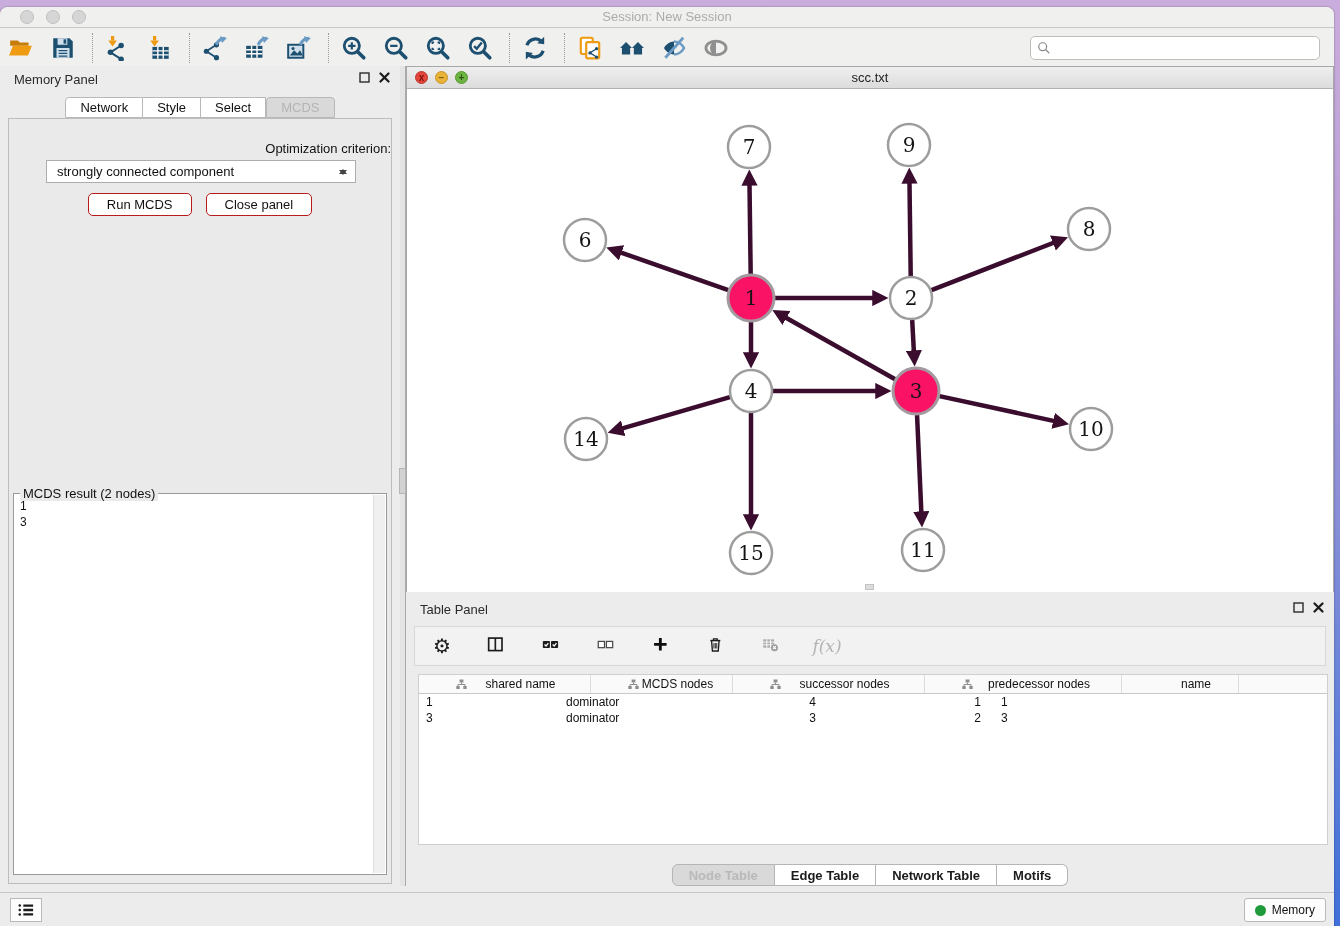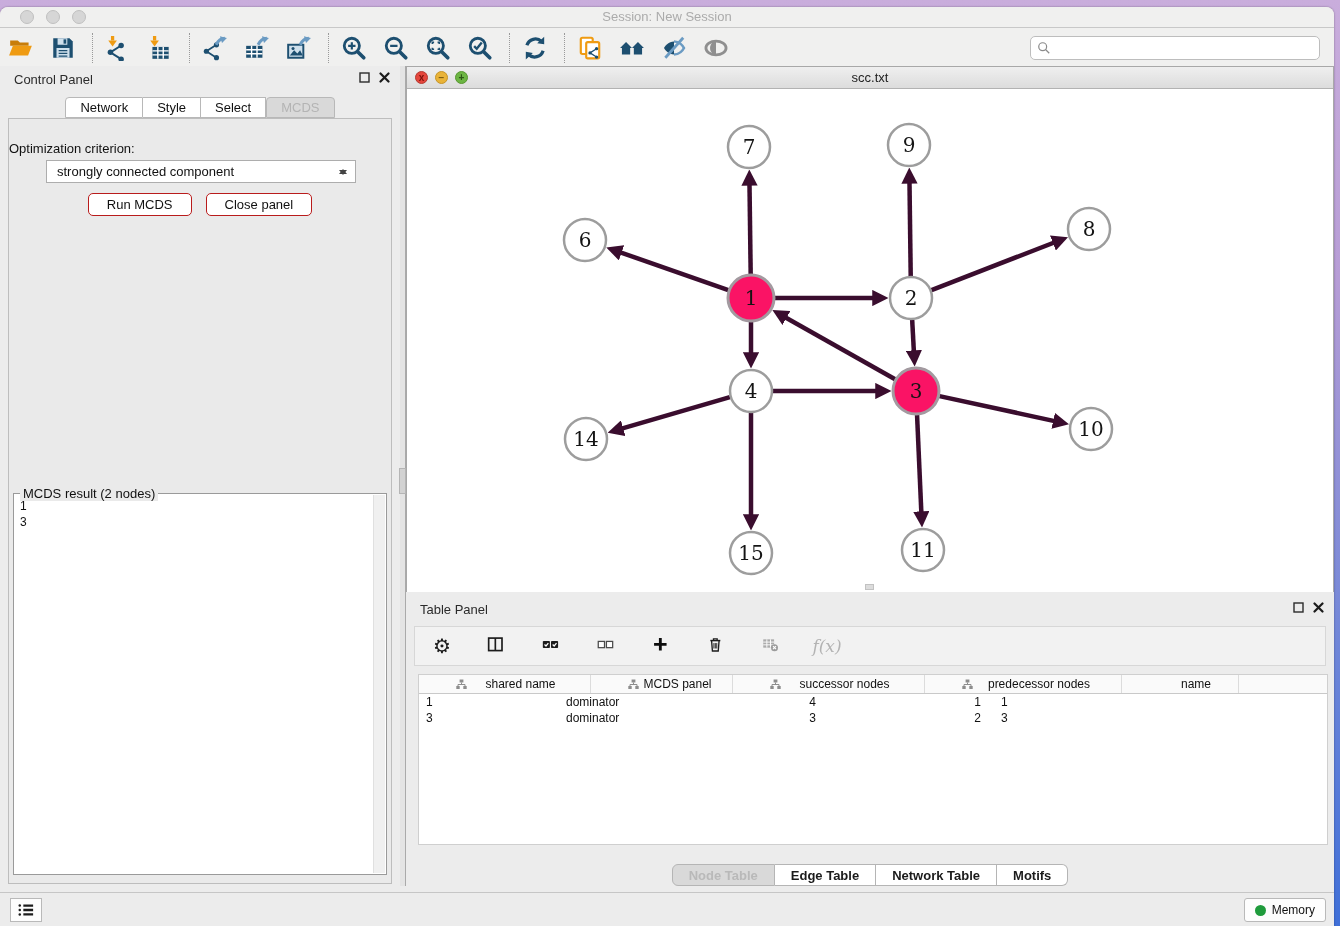--- a/index.html
+++ b/index.html
@@ -26,21 +26,21 @@
   .panel-title { position:absolute; left:14px; top:6px; font-size:13px; color:#2b2b2b; }
   .ph-icons { position:absolute; right:10px; top:6px; display:flex; gap:9px; align-items:center; }
 
   
   .control-panel { position:absolute; left:0; top:59px; width:400px; height:820px; background:#ececec; }
   .cp-tabs { position:absolute; left:0; top:31px; width:100%; display:flex; justify-content:center; }
   .cp-tab { height:21px; padding:0 14px; font-size:13px; line-height:20px; background:#fff; border:1px solid #b8b8b8; border-left:none; color:#111; cursor:default; }
   .cp-tab:first-child { border-left:1px solid #b8b8b8; border-radius:4px 0 0 0; }
   .cp-tab.selected { background:#d9d9d9; color:#b4b4b4; border-radius:4px 4px 0 0; border-left:1px solid #b8b8b8; }
   .cp-content { position:absolute; left:8px; top:52px; width:384px; height:766px; border:1px solid #bdbdbd; background:#eaeaea; }
-  .opt-label { position:absolute; left:0; width:100%; top:22px; text-align:left; font-size:13px; color:#111; }
+  .opt-label { position:absolute; left:0; width:100%; top:22px; text-align:right; font-size:13px; color:#111; }
   .dropdown { position:absolute; left:37px; top:41px; width:310px; height:23px; background:#fff; border:1px solid #adadad; border-radius:0; font-size:13px; line-height:21px; padding-left:10px; color:#111; }
   .dd-stepper { position:absolute; right:7px; top:3px; width:10px; height:16px; }
   .dd-stepper:before { content:""; position:absolute; left:1px; top:1px; border:4px solid transparent; border-bottom:5px solid #444; }
   .dd-stepper:after { content:""; position:absolute; left:1px; bottom:1px; border:4px solid transparent; border-top:5px solid #444; }
   .btnrow { position:absolute; left:0; top:74px; width:100%; display:flex; justify-content:center; gap:14px; }
   .aqua-btn { height:23px; padding:0 18px; background:#fff; border:1px solid #b91c1c; border-radius:5px; font-size:13px; color:#111; font-family:"Liberation Sans",sans-serif; cursor:default; }
   .result-fieldset { position:absolute; left:4px; top:374px; width:374px; height:382px; border:1px solid #9a9a9a; background:#fff; }
   .result-legend { position:absolute; left:6px; top:-8px; background:#eaeaea; padding:0 3px; font-size:13px; color:#111; }
   .result-text { position:absolute; left:2px; top:4px; right:14px; bottom:2px; font-size:12px; color:#111; line-height:16px; padding-left:4px; overflow:hidden; }
   .result-scroll { position:absolute; right:1px; top:1px; width:12px; bottom:1px; background:#f0f0f0; border-left:1px solid #e0e0e0; }
@@ -240,21 +240,21 @@
         <svg width="14" height="14" viewBox="0 0 16 16">
             <circle cx="6.5" cy="6.5" r="4.5" fill="none" stroke="#8a8a8a" stroke-width="1.4"></circle>
             <path d="M10 10l4 4" stroke="#8a8a8a" stroke-width="1.4"></path>
           </svg>
         <input type="text" placeholder="" style="">
       </div>
     </div>
 
     <div class="control-panel">
       <div class="panel-header">
-        <span class="panel-title">Control Panel</span>
+        <span class="panel-title">Memory Panel</span>
         <span class="ph-icons">
           <svg width="11" height="11" viewBox="0 0 11 11">
               <rect x="1" y="1" width="9" height="9" fill="none" stroke="#2b2b2b" stroke-width="1.4"></rect>
             </svg>
           <svg width="11" height="11" viewBox="0 0 11 11">
               <path d="M1.5 1.5l8 8M9.5 1.5l-8 8" stroke="#1b1b1b" stroke-width="2.2" stroke-linecap="round"></path>
             </svg>
         </span>
       </div>
       <div class="cp-tabs" id="cp-tabs">
@@ -414,21 +414,21 @@
               </svg>
               <span>shared name</span>
             </div>
             <div class="th" style="width: 110px;">
               <svg class="hier" width="11" height="11" viewBox="0 0 11 11">
                 <rect x="3.6" y="0.5" width="3.8" height="3" fill="#8d8d8d"></rect>
                 <rect x="0.3" y="7" width="3.4" height="3" fill="#8d8d8d"></rect>
                 <rect x="7.3" y="7" width="3.4" height="3" fill="#8d8d8d"></rect>
                 <path d="M5.5 3.5v2M2 7V5.5h7V7" stroke="#8d8d8d" stroke-width="1" fill="none"></path>
               </svg>
-              <span>MCDS panel</span>
+              <span>MCDS nodes</span>
             </div>
             <div class="th" style="width: 160px;">
               <svg class="hier" width="11" height="11" viewBox="0 0 11 11">
                 <rect x="3.6" y="0.5" width="3.8" height="3" fill="#8d8d8d"></rect>
                 <rect x="0.3" y="7" width="3.4" height="3" fill="#8d8d8d"></rect>
                 <rect x="7.3" y="7" width="3.4" height="3" fill="#8d8d8d"></rect>
                 <path d="M5.5 3.5v2M2 7V5.5h7V7" stroke="#8d8d8d" stroke-width="1" fill="none"></path>
               </svg>
               <span>successor nodes</span>
             </div>

